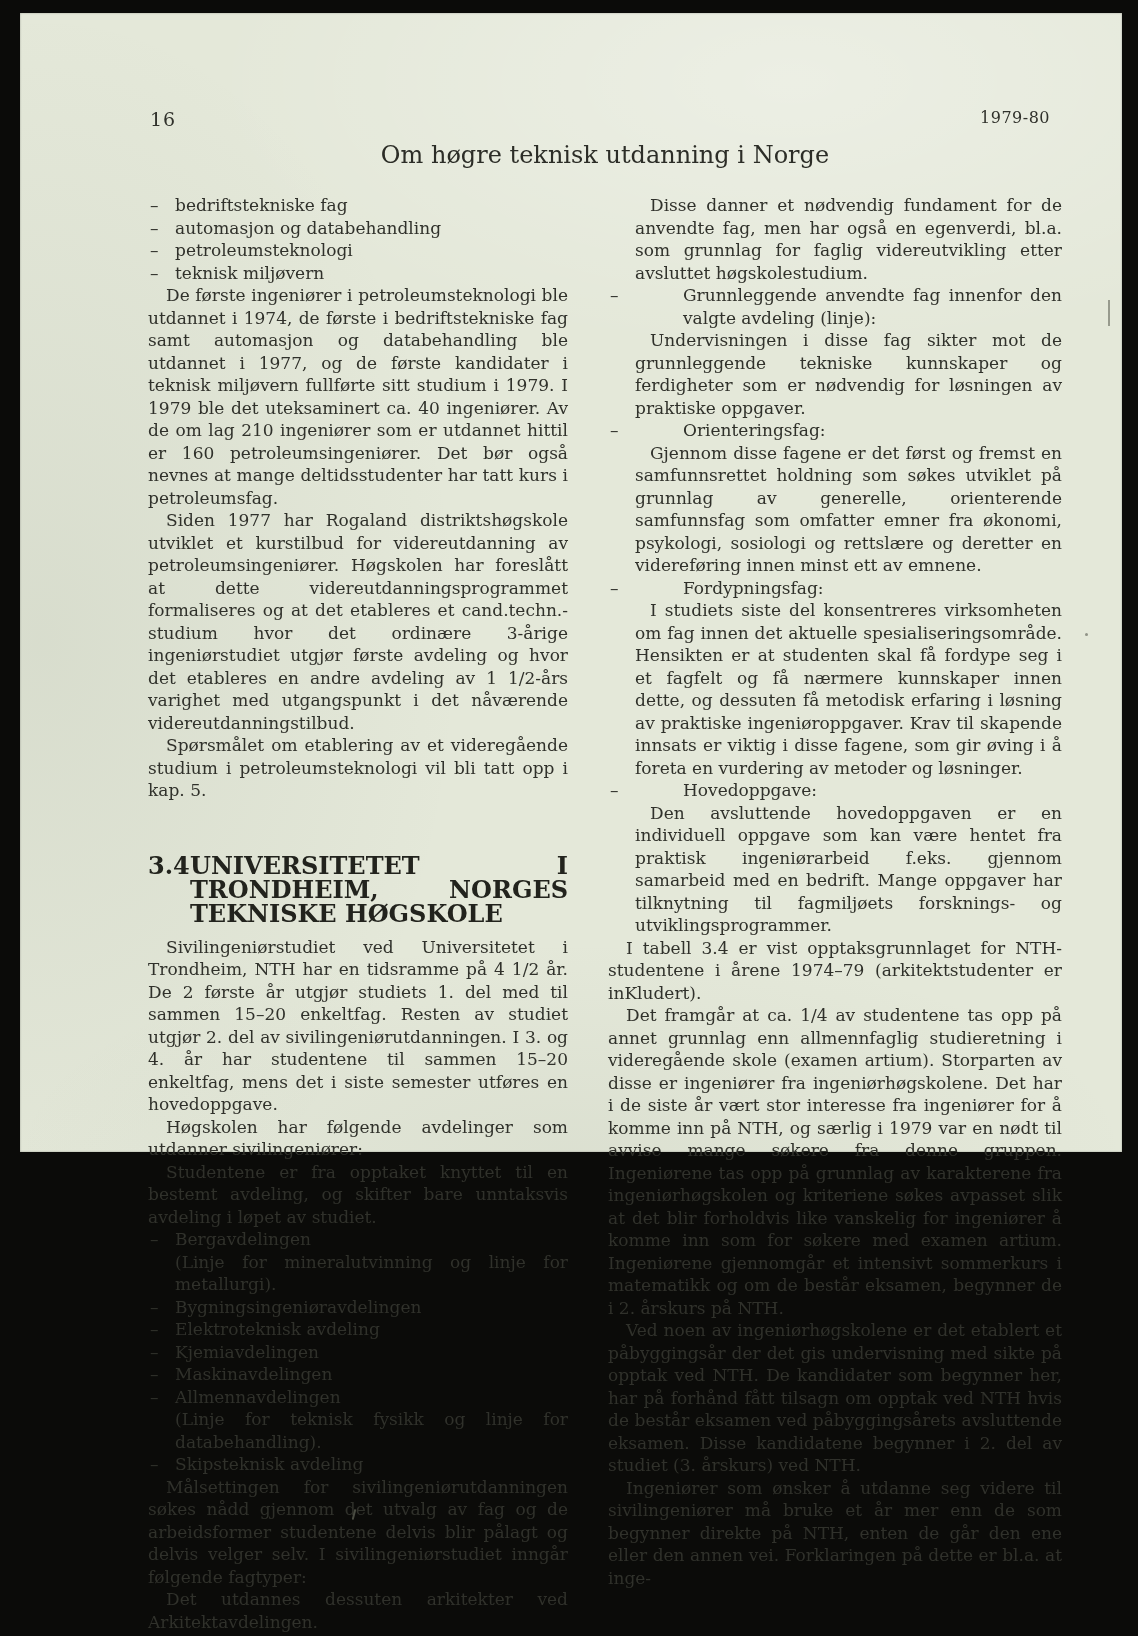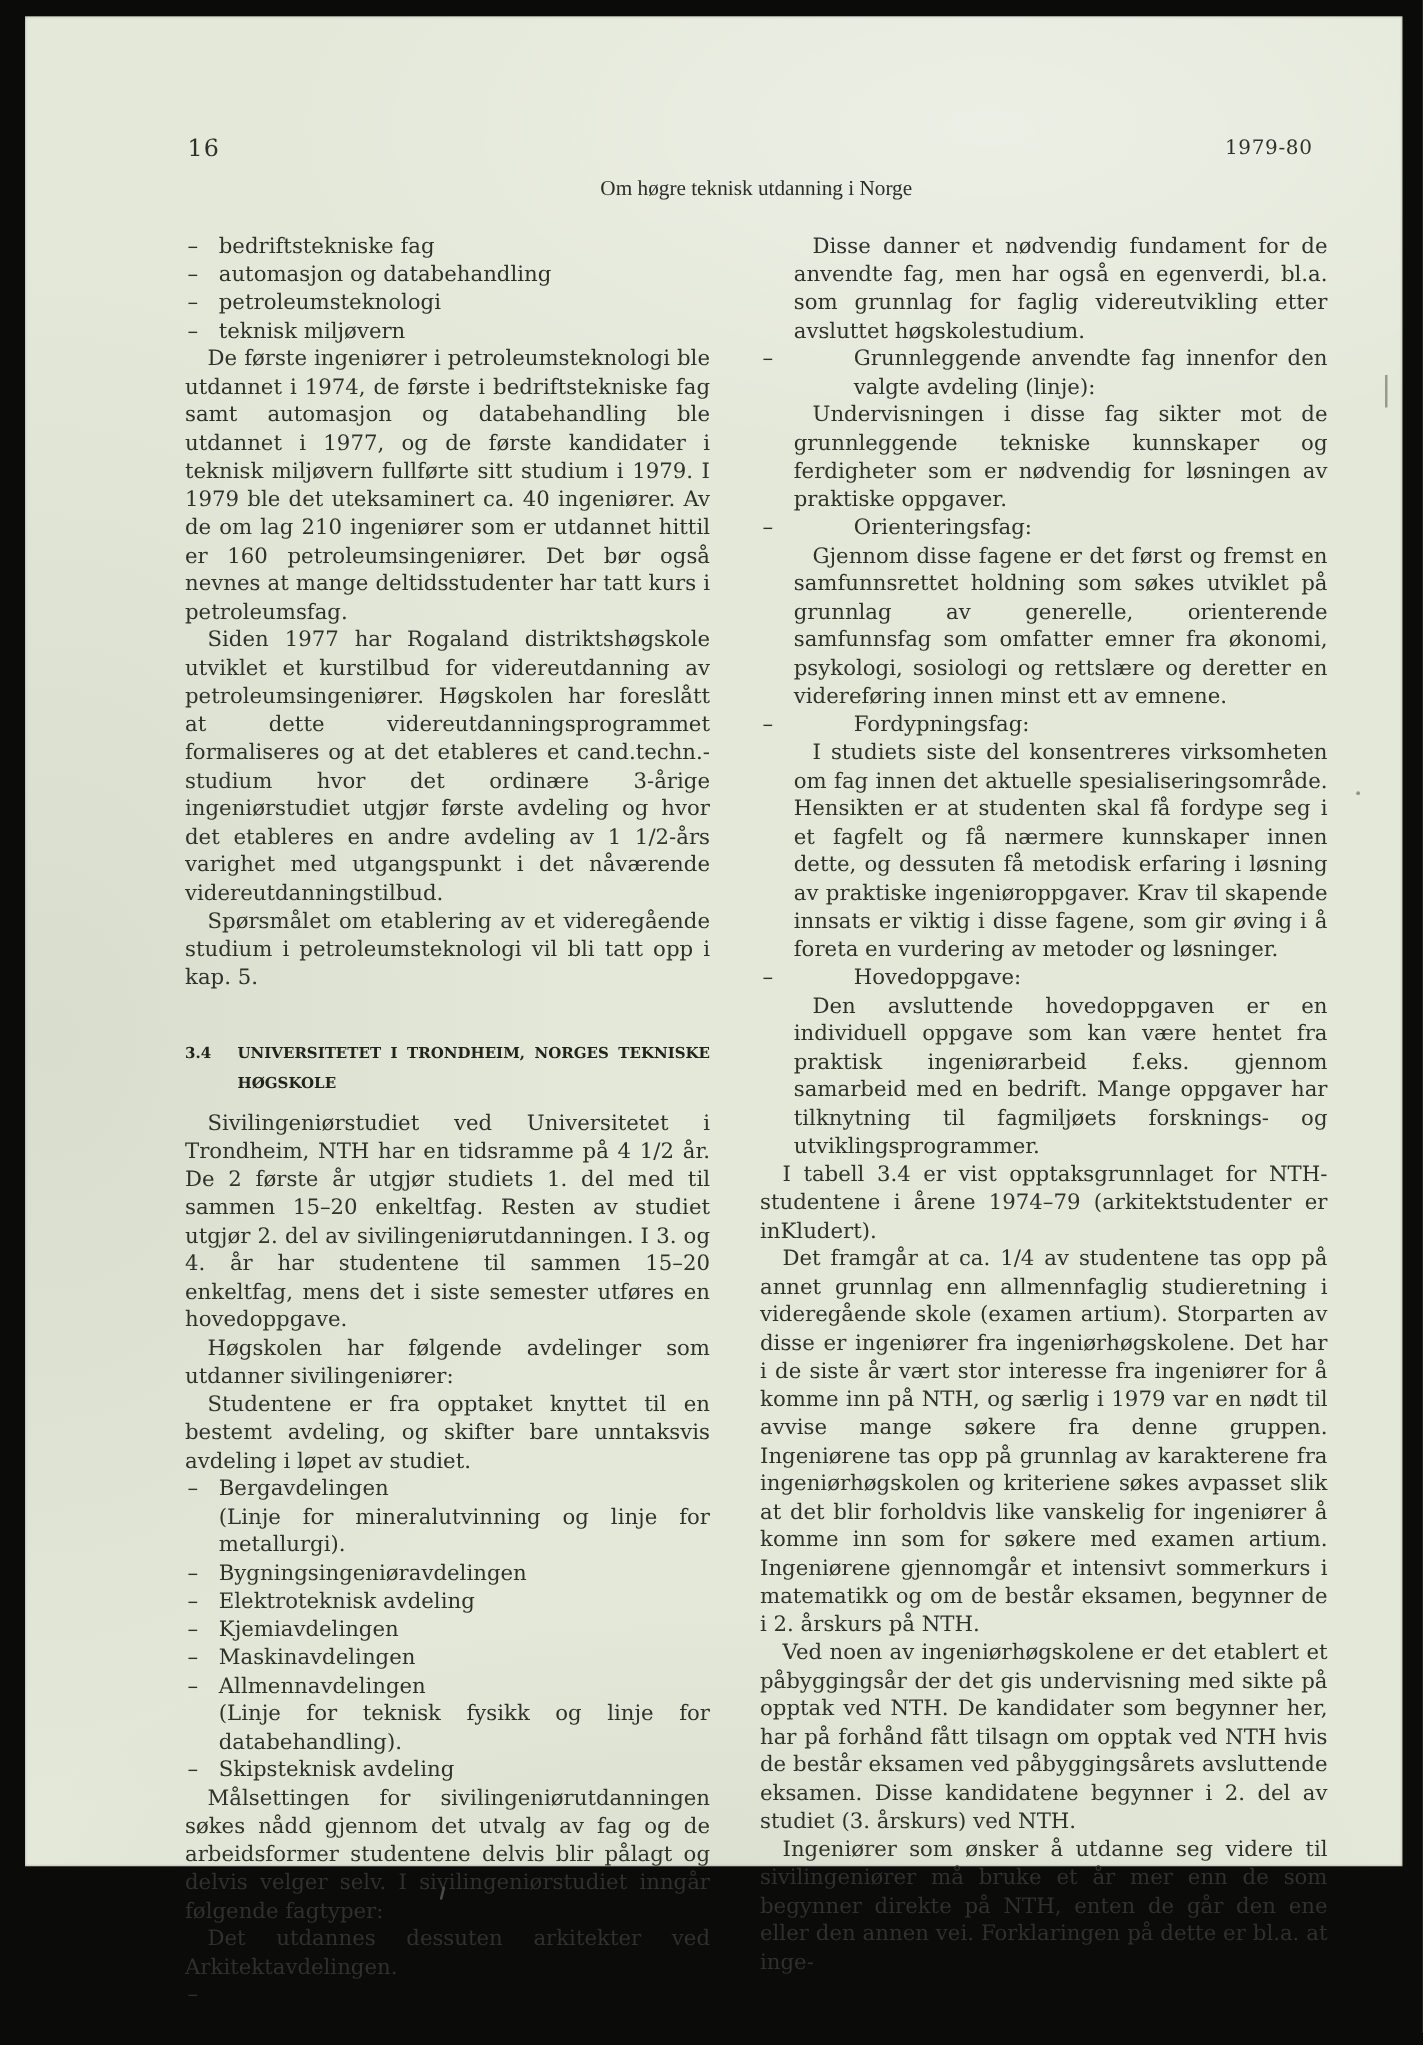--- a/index.html
+++ b/index.html
@@ -6,60 +6,60 @@
     margin: 0; padding: 0;
     width: 1138px; height: 1636px;
     background: #0b0b09;
     font-family: "DejaVu Serif", serif;
     overflow: hidden;
   }
   .scan-frame { position: absolute; inset: 0; background: #0b0b09; }
   .paper {
     position: absolute;
     left: 20px; top: 13px;
-    width: 1102px; height: 1480px;
+    width: 1102px; height: 1139px;
     background:
       radial-gradient(ellipse 900px 420px at 70% 6%, rgba(255,255,255,0.30), rgba(255,255,255,0) 65%),
       radial-gradient(ellipse 600px 900px at 2% 55%, rgba(110,122,102,0.10), rgba(110,122,102,0) 70%),
       radial-gradient(ellipse 800px 300px at 50% 100%, rgba(120,130,112,0.08), rgba(120,130,112,0) 70%),
       #e4e8d9;
     box-shadow: inset 0 0 2px rgba(0,0,0,0.35);
   }
   .content {
     position: absolute;
     left: 128px; top: 0;
     width: 914px;
     color: #30312b;
   }
   .page-header { position: relative; margin-top: 92px; height: 30px; }
   .page-number { position: absolute; left: 2px; top: 3px; font-size: 19px; letter-spacing: 1px; }
   .doc-title   { text-align: center; font-weight: bold; font-size: 22px; letter-spacing: 0.6px; color: #23241e; }
   .doc-period  { position: absolute; right: 12px; top: 3px; font-size: 16px; letter-spacing: 0.5px; }
-  .doc-subtitle { text-align: center; font-size: 17px; margin-top: 6px; color: #2c2d27; font-family: Liberation Serif, serif; }
+  .doc-subtitle { text-align: center; font-size: 24px; margin-top: 6px; color: #2c2d27; }
 
   .columns { display: flex; gap: 40px; margin-top: 25px; }
   .col { font-size: 17px; line-height: 22.5px; text-align: justify; }
   .col-left  { width: 420px; }
   .col-right { width: 454px; }
 
   .para { text-indent: 18px; }
   .plain { text-indent: 0; margin-left: 48px; }
 
   .li { position: relative; padding-left: 27px; }
   .li .dash { position: absolute; left: 2px; top: 0; }
   .dept-note { }
 
   .fag-body { text-indent: 15px; }
   .cont-block { padding-left: 27px; }
 
   .section-heading {
     display: flex;
-    margin: 36px 0 10px 0;
+    margin: 52px 0 10px 0;
     font-weight: bold;
-    font-size: 12px;
+    font-size: 24px;
     line-height: 24px;
     color: #22231d;
   }
   .heading-num { width: 42px; flex: none; }
   .heading-text { flex: 1; text-align: justify; }
 
   .speck { position: absolute; background: #4a4c42; }
   .speck-1 { left: 333px; top: 1496px; width: 2px; height: 11px; transform: rotate(14deg); border-radius: 1px; }
   .speck-2 { left: 1065px; top: 620px; width: 3px; height: 3px; border-radius: 50%; opacity: .55; }
   .speck-3 { left: 1108px; top: 300px; width: 2px; height: 26px; opacity: .5; }

